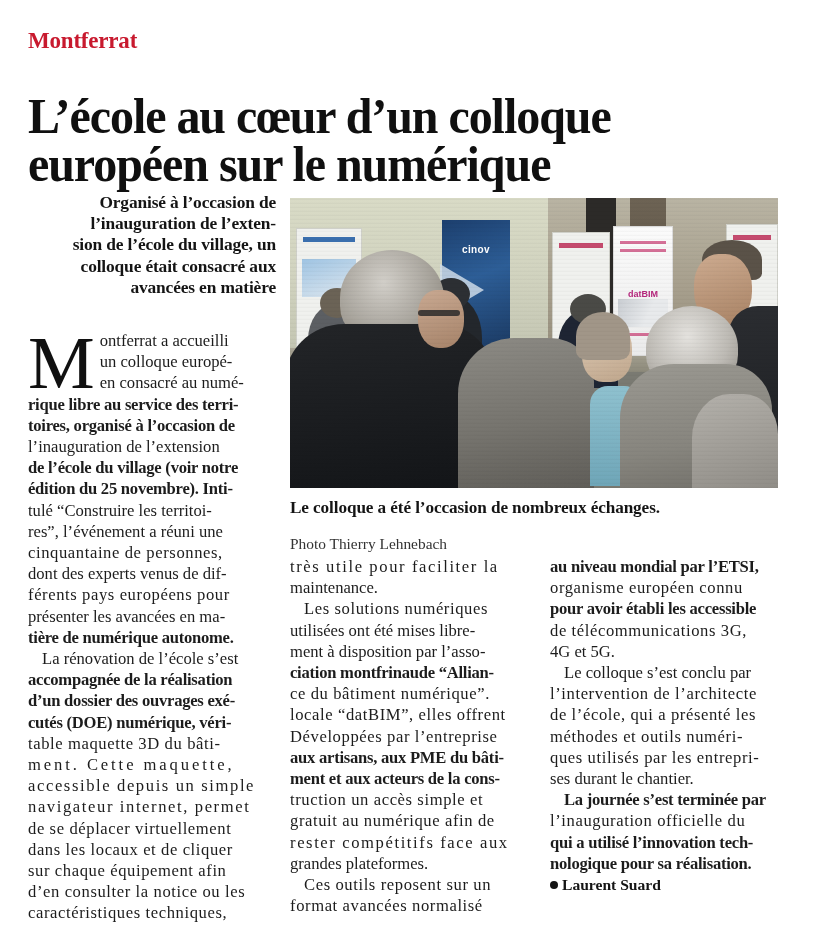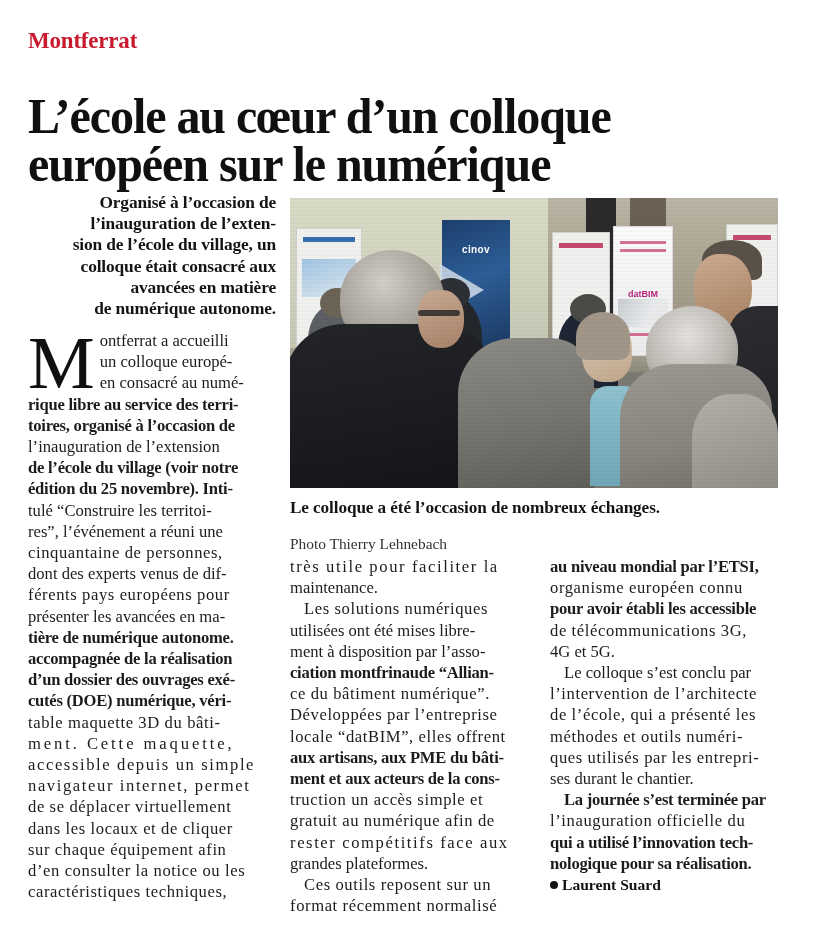--- a/index.html
+++ b/index.html
@@ -338,21 +338,20 @@
     <span class="hl-line">L’école au cœur d’un colloque</span>
     <span class="hl-line">européen sur le numérique</span>
   </h1>
 
   <div class="standfirst">
     <span class="sf-line">Organisé à l’occasion de</span>
     <span class="sf-line">l’inauguration de l’exten-</span>
     <span class="sf-line">sion de l’école du village, un</span>
     <span class="sf-line">colloque était consacré aux</span>
     <span class="sf-line">avancées en matière</span>
-    <span class="sf-line">de numérique autonome.</span>
   </div>
 
   <figure class="photo-wrap" style="margin:0">
     <div class="photo">
       <div class="ph-wall"></div>
       <div class="ph-wall2"></div>
       <div class="ph-wall-dark"></div>
       <div class="ph-curtain"></div>
       <div class="ph-floorline"></div>
 
@@ -430,20 +429,21 @@
       <span class="ln tn">édition du 25 novembre). Inti-</span>
       <span class="ln">tulé “Construire les territoi-</span>
       <span class="ln">res”, l’événement a réuni une</span>
       <span class="ln t1">cinquantaine de personnes,</span>
       <span class="ln">dont des experts venus de dif-</span>
       <span class="ln t1">férents pays européens pour</span>
       <span class="ln">présenter les avancées en ma-</span>
       <span class="ln tn">tière de numérique autonome.</span>
     </p>
     <p>
+      <span class="ln ind">La rénovation de l’école s’est</span>
       <span class="ln tn">accompagnée de la réalisation</span>
       <span class="ln tn">d’un dossier des ouvrages exé-</span>
       <span class="ln tn">cutés (DOE) numérique, véri-</span>
       <span class="ln t1">table maquette 3D du bâti-</span>
       <span class="ln t3">ment. Cette maquette,</span>
       <span class="ln t2">accessible depuis un simple</span>
       <span class="ln t2">navigateur internet, permet</span>
       <span class="ln t1">de se déplacer virtuellement</span>
       <span class="ln t1">dans les locaux et de cliquer</span>
       <span class="ln t1">sur chaque équipement afin</span>
@@ -456,32 +456,32 @@
     <p>
       <span class="ln t2">très utile pour faciliter la</span>
       <span class="ln">maintenance.</span>
     </p>
     <p>
       <span class="ln ind t1">Les solutions numériques</span>
       <span class="ln">utilisées ont été mises libre-</span>
       <span class="ln">ment à disposition par l’asso-</span>
       <span class="ln tn">ciation montfrinaude “Allian-</span>
       <span class="ln t1">ce du bâtiment numérique”.</span>
+      <span class="ln t1">locale “datBIM”, elles offrent</span>
       <span class="ln t1">Développées par l’entreprise</span>
-      <span class="ln t1">locale “datBIM”, elles offrent</span>
       <span class="ln tn">aux artisans, aux PME du bâti-</span>
       <span class="ln tn">ment et aux acteurs de la cons-</span>
       <span class="ln t1">truction un accès simple et</span>
       <span class="ln t1">gratuit au numérique afin de</span>
       <span class="ln t2">rester compétitifs face aux</span>
       <span class="ln">grandes plateformes.</span>
     </p>
     <p>
       <span class="ln ind t1">Ces outils reposent sur un</span>
-      <span class="ln t1">format récemment normalisé</span>
+      <span class="ln t1">format avancées normalisé</span>
     </p>
   </div>
 
   <div class="col" id="col3">
     <p>
       <span class="ln tn">au niveau mondial par l’ETSI,</span>
       <span class="ln t1">organisme européen connu</span>
       <span class="ln tn">pour avoir établi les accessible</span>
       <span class="ln t1">de télécommunications 3G,</span>
       <span class="ln">4G et 5G.</span>

